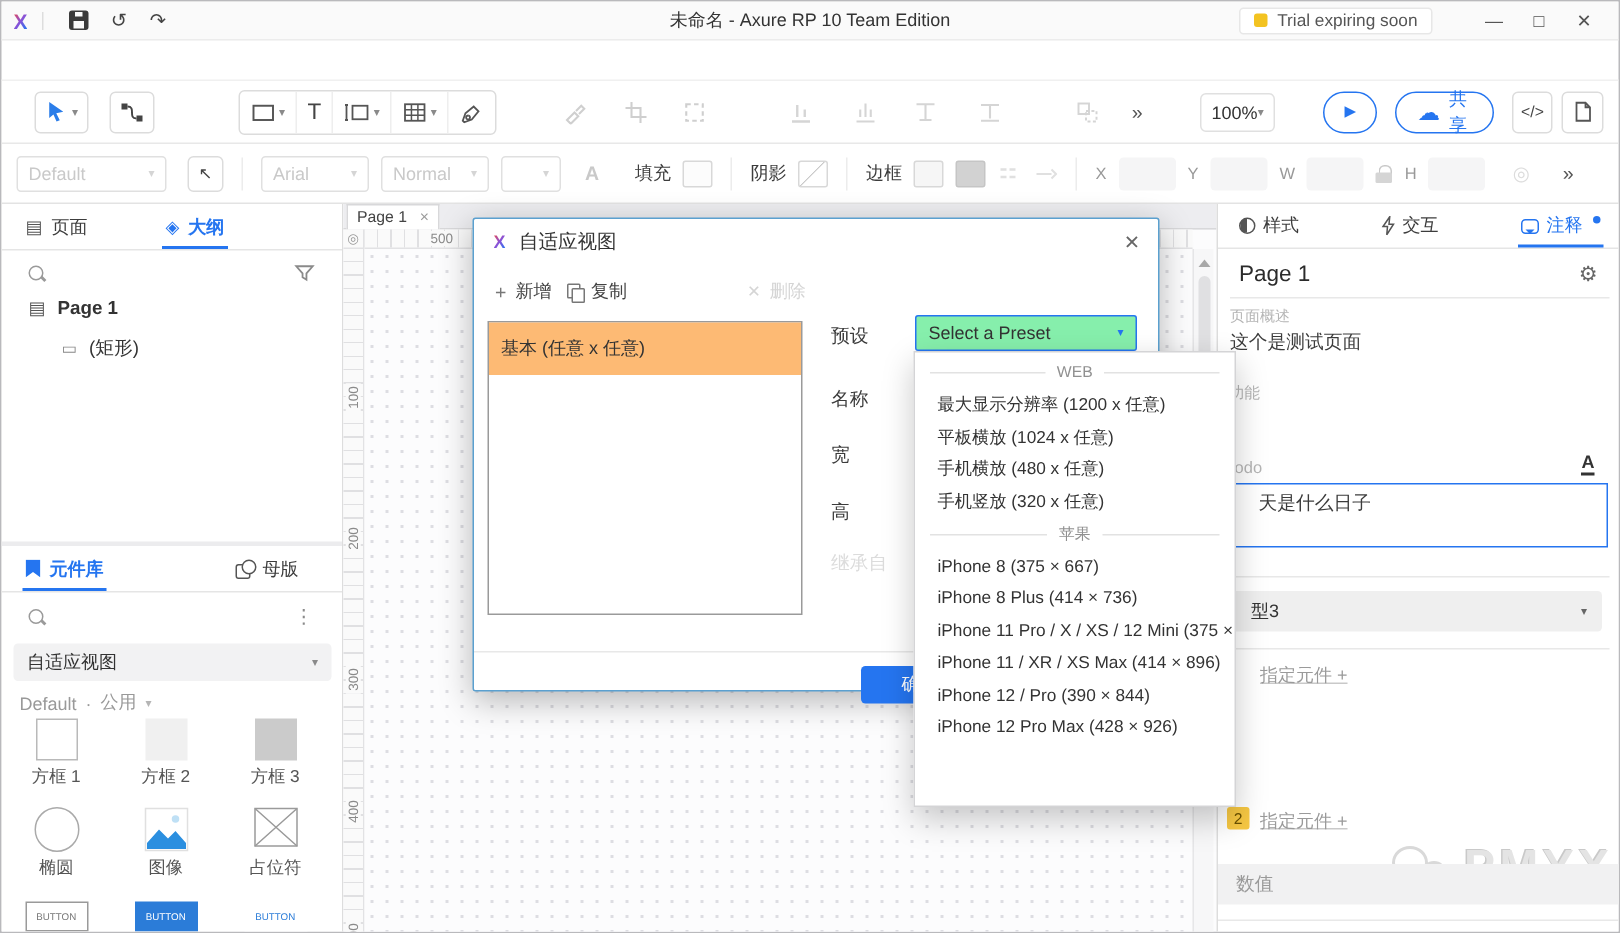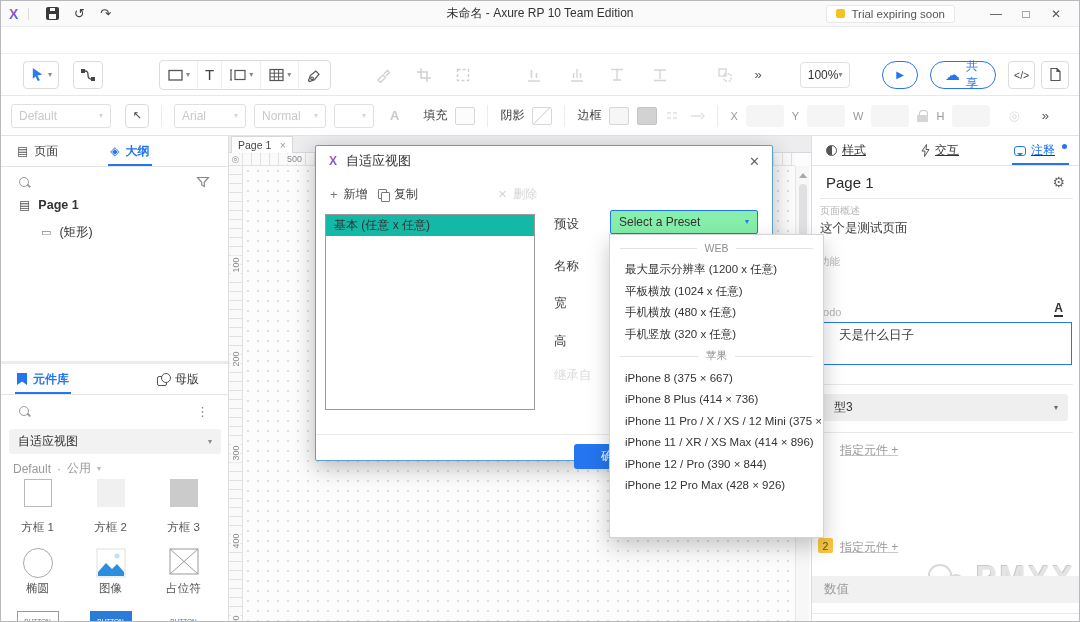--- a/index.html
+++ b/index.html
@@ -72,42 +72,42 @@
   .ctab { position:absolute; left:2px; top:0; height:17px; width:62px; background:#fff; border:1px solid #d8d8da; border-bottom:none; display:flex; align-items:center; justify-content:space-between; padding:0 6px; font-size:10.5px; color:#444; }
   .ruler-h { left:14px; top:17px; width:552px; height:13px; background:#fafafa; border-bottom:1px solid #e2e2e4; background-image:repeating-linear-gradient(to right, transparent 0 8px, #e0e0e2 8px 9px); }
   .ruler-v { left:0; top:30px; width:14px; height:457px; background:#fafafa; border-right:1px solid #e2e2e4; background-image:repeating-linear-gradient(to bottom, transparent 0 8px, #e0e0e2 8px 9px); }
   .ruler-num { position:absolute; font-size:9px; color:#8a8a8a; background:#fafafa; padding:0 2px; }
   .ruler-num.v { transform:rotate(-90deg); transform-origin:center; left:-3px; }
   .grid { left:14px; top:30px; width:552px; height:457px; background-color:#fcfcfd; background-image:radial-gradient(#dddde2 1px, transparent 1.2px); background-size:10px 10px; }
   .vscroll { left:566px; top:30px; width:14px; height:457px; background:#f7f7f8; border-left:1px solid #e6e6e8; }
   .vthumb { position:absolute; left:3px; top:18px; width:8px; height:120px; background:#e0e0e2; border-radius:4px; }
 
   .right-panel { left:810px; top:0; width:270px; height:487px; background:#fff; border-left:1px solid #ddd; }
-  .rtabs { position:absolute; left:0; top:0; width:100%; height:30px; border-bottom:1px solid #e5e5e5; display:flex; align-items:center; justify-content:space-between; padding:0 14px;text-decoration:underline; }
+  .rtabs { position:absolute; left:0; top:0; width:100%; height:30px; border-bottom:1px solid #e5e5e5; display:flex; align-items:center; justify-content:space-between; padding:0 14px; }
   .rtab { display:flex; align-items:center; gap:5px; height:100%; position:relative; color:#3c3c3c; }
   .rtab.active { color:#2575f0; }
   .rtab.active::after { content:""; position:absolute; left:-2px; right:-2px; bottom:0; height:2px; background:#2575f0; }
   .halfcirc { width:11px; height:11px; border-radius:50%; border:1.3px solid #555; background:linear-gradient(90deg,#555 50%,transparent 50%); }
   .bubble { width:12px; height:10px; border:1.3px solid #2575f0; border-radius:3px; position:relative; }
   .bubble::after { content:""; position:absolute; left:2px; bottom:-4px; border:3px solid transparent; border-top-color:#2575f0; }
   .bluedot { width:5px; height:5px; border-radius:50%; background:#2575f0; margin-left:2px; margin-top:-8px; }
   .rdiv { position:absolute; left:8px; right:8px; height:1px; background:#e8e8e8; }
   .notebadge { position:absolute; width:15px; height:15px; background:#f7c843; color:#6b5200; font-size:10.5px; display:flex; align-items:center; justify-content:center; border-radius:2px; }
   .assign { font-size:12px; color:#9a9a9a; text-decoration:underline; text-decoration-color:#c9c9c9; }
   .wm-text { font-size:31px; font-weight:bold; letter-spacing:3px; color:#e4e4e4; text-shadow:-1px -1px 0 #c9c9c9; }
   .wm-bub { position:absolute; border:2px solid #d9d9d9; border-radius:50%; background:transparent; }
 
   
   .dialog { left:314px; top:144px; width:458px; height:316px; background:#fff; border:1px solid #5ba0cf; border-radius:2px; box-shadow:0 6px 22px rgba(0,0,0,.28); z-index:40; }
   .dlg-close { position:absolute; right:12px; top:8px; font-size:13px; color:#666; }
   .copyic { position:relative; width:10px; height:11px; }
   .copyic::before { content:""; position:absolute; left:0; top:0; width:7px; height:8px; border:1.2px solid #777; border-radius:1px; background:#fff; }
   .copyic::after { content:""; position:absolute; left:3px; top:3px; width:7px; height:8px; border:1.2px solid #777; border-radius:1px; background:#fff; }
   .dlist { position:absolute; left:9px; top:68px; width:210px; height:196px; border:1px solid #9a9a9a; background:#fff; }
-  .dlist-item { height:21px; background:#14b8a6; display:flex; align-items:center; padding:0 8px; font-size:12px; color:#333; }
+  .dlist-item { height:35px; background:#fdba74; display:flex; align-items:center; padding:0 8px; font-size:12px; color:#333; }
   .dlabel { position:absolute; font-size:12.5px; color:#3c3c3c; }
   .preset-sel { position:absolute; left:294px; top:64px; width:148px; height:24px; border:1px solid #2575f0; border-radius:2px; background:#86efac; display:flex; align-items:center; justify-content:space-between; padding:0 8px; font-size:12px; color:#333; }
   .preset-sel .cv { color:#2575f0; }
   .okbtn { position:absolute; left:258px; top:298px; width:78px; height:25px; background:#2575f0; border-radius:3px; color:#fff; font-size:12px; display:flex; align-items:center; justify-content:center; }
 
   
   .pmenu { left:608px; top:233px; width:215px; height:304px; background:#fff; border:1px solid #d4d4d6; box-shadow:0 8px 20px rgba(0,0,0,.22); z-index:60; padding-top:2px; overflow:hidden; }
   .pm-hdr { height:22px; display:flex; align-items:center; gap:8px; padding:0 10px; font-size:10.5px; color:#909090; }
   .pm-hdr::before,.pm-hdr::after { content:""; flex:1; height:1px; background:#e2e2e2; }
   .pm-item { height:21.5px; display:flex; align-items:center; padding-left:15px; font-size:11.5px; color:#333; white-space:nowrap; overflow:hidden; }
@@ -346,21 +346,21 @@
         <span class="cv">▾</span>
       </div>
       <div class="row" style="position:absolute;left:12px;top:324px;gap:6px;color:#999">
         <span>Default</span>
         <span>·</span>
         <span>公用</span>
         <span class="cv" style="color:#b5b5b5">▾</span>
       </div>
 
       <div style="position:absolute;left:0;top:343px;width:228px">
-        <div style="display:grid;grid-template-columns:73px 73px 73px;justify-items:center;row-gap:13px">
+        <div style="display:grid;grid-template-columns:73px 73px 73px;justify-items:center;row-gap:3px">
           <div style="width:28px;height:28px;border:1px solid #b9b9b9;background:#fff"></div>
           <div style="width:28px;height:28px;background:#f0f0f0"></div>
           <div style="width:28px;height:28px;background:#cbcbcb"></div>
           <div class="wlabel">方框 1</div>
           <div class="wlabel">方框 2</div>
           <div class="wlabel">方框 3</div>
         </div>
         <div style="display:grid;grid-template-columns:73px 73px 73px;justify-items:center;row-gap:3px;margin-top:13px">
           <div style="width:30px;height:30px;border:1.4px solid #aaa;border-radius:50%;background:#fff"></div>
           <svg width="30" height="30" viewBox="0 0 30 30">

